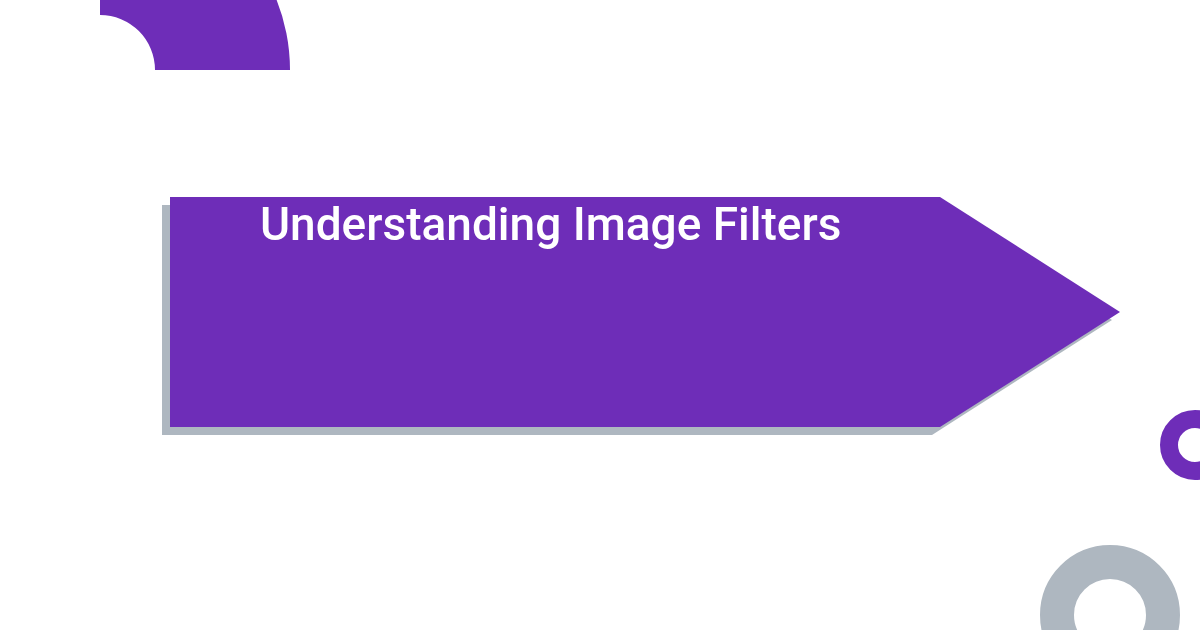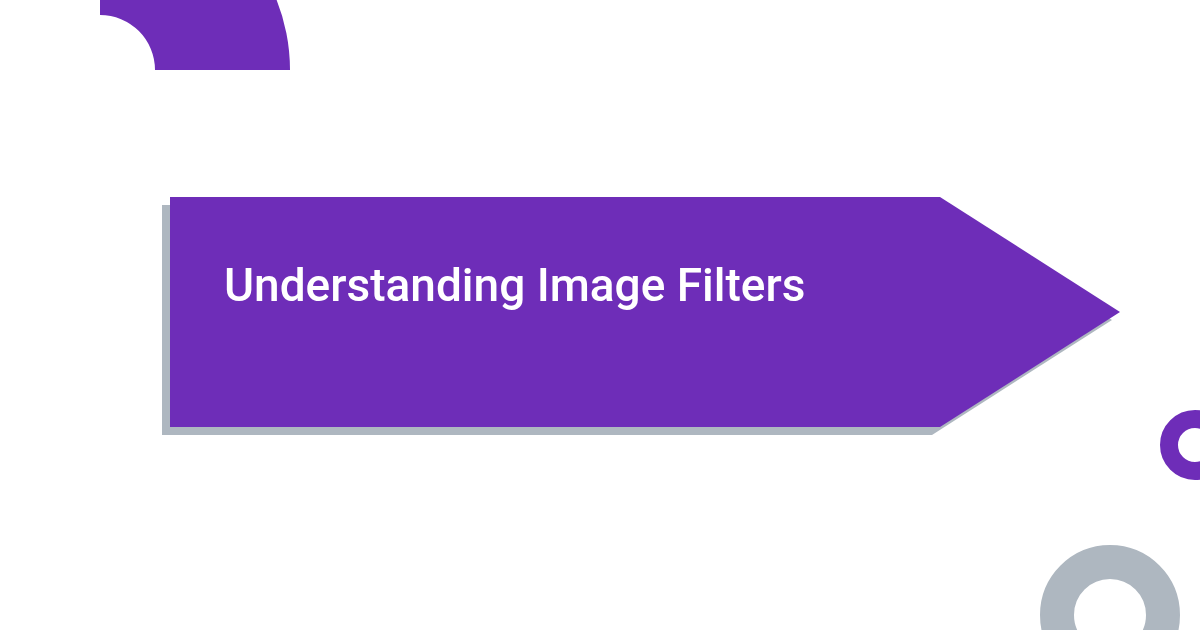--- a/index.html
+++ b/index.html
@@ -32,23 +32,22 @@
       width: 950px;
       height: 230px;
     }
     .banner-main {
       position: absolute;
       top: 0;
       left: 0;
       width: 950px;
       height: 176px;
       display: flex;
-      align-items: center;
       justify-content: flex-start;
-      padding-left: 54px;
+      padding-left: 90px;
     }
     .banner-title {
       color: #ffffff;
       font-size: 46px;
       font-weight: 500;
       position: relative;
       z-index: 2;
     }
     .small-ring {
       position: absolute;

